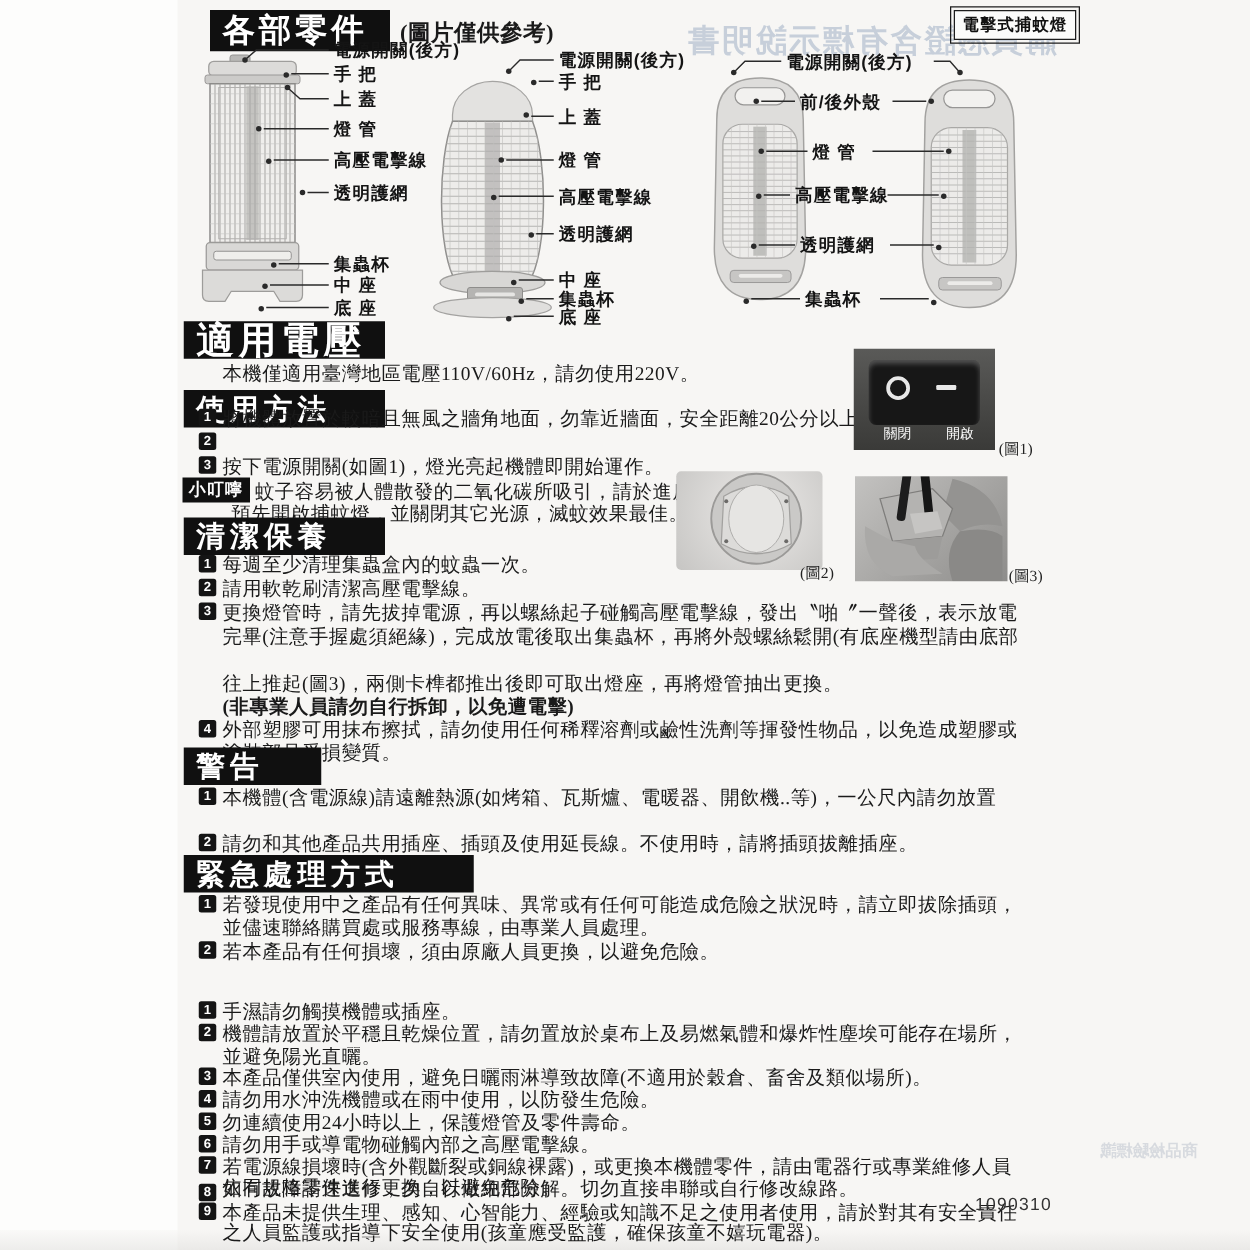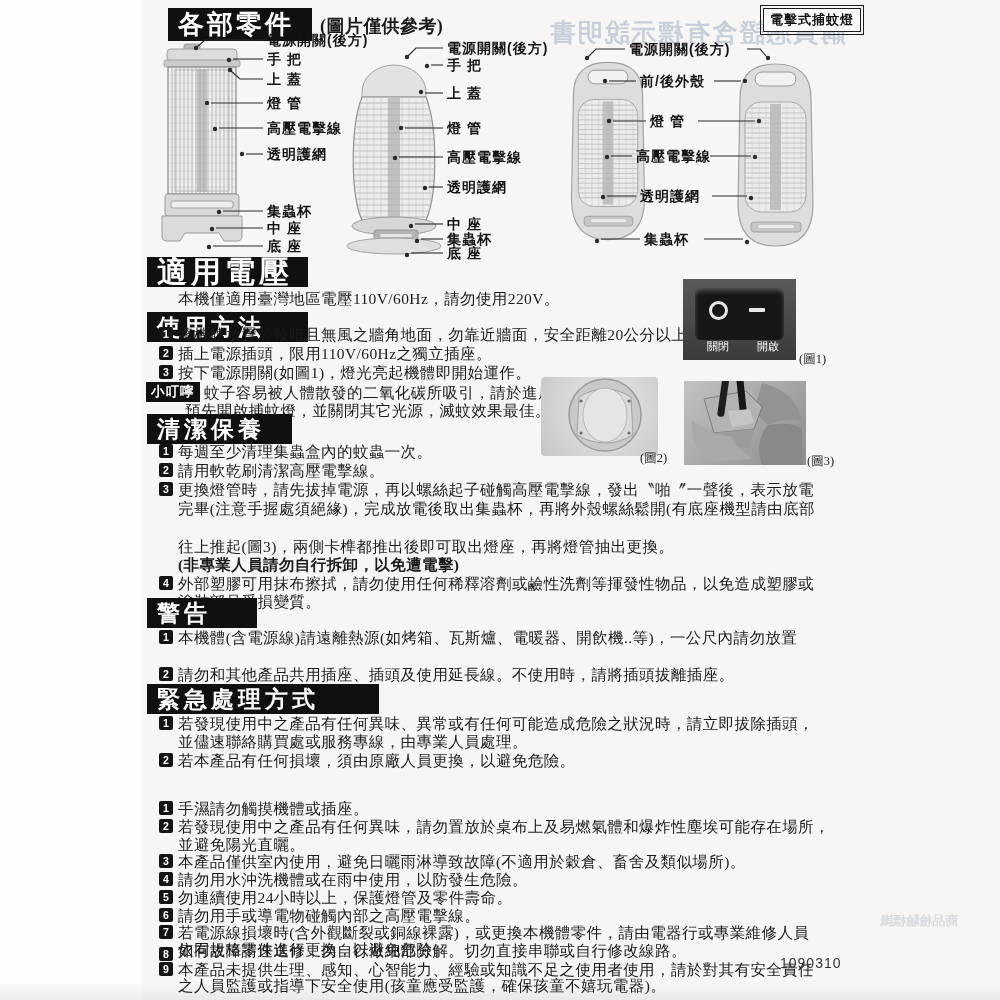--- a/index.html
+++ b/index.html
@@ -294,21 +294,20 @@
   <div class="plabel" style="left:640px;top:188px;">透明護網</div>
   <div class="plabel" style="left:644px;top:231px;">集蟲杯</div>
 
   <div class="hdr" style="left:147px;top:257px;width:161px;height:30px;font-size:30px;">適用電壓</div>
   <div class="ln" style="left:178px;top:289px;">本機僅適用臺灣地區電壓110V/60Hz，請勿使用220V。</div>
 
   <div class="hdr" style="left:147px;top:312px;width:161px;height:30px;font-size:23px;">使用方法</div>
   <div class="mk" style="left:159px;top:327px;">1</div>
   <div class="ln" style="left:178px;top:325px;">將機體放置於較暗且無風之牆角地面，勿靠近牆面，安全距離20公分以上。</div>
   <div class="mk" style="left:159px;top:346px;">2</div>
-  <div class="ln" style="left:178px;top:344px;">插上電源插頭，限用110V/60Hz之獨立插座。</div>
   <div class="mk" style="left:159px;top:365px;">3</div>
   <div class="ln" style="left:178px;top:363px;">按下電源開關(如圖1)，燈光亮起機體即開始運作。</div>
   <div class="tiplabel" style="left:146px;top:382px;">小叮嚀</div>
   <div class="ln" style="left:204px;top:383px;">蚊子容易被人體散發的二氧化碳所吸引，請於進房前，</div>
   <div class="ln" style="left:185px;top:401px;">預先開啟捕蚊燈，並關閉其它光源，滅蚊效果最佳。</div>
 
   <div class="photo" style="left:683px;top:279px;width:113px;height:81px;background:linear-gradient(#5a5a58,#3a3a38);">
     <div style="position:absolute;left:12px;top:9px;width:89px;height:52px;background:#171717;
                 border-radius:6px;box-shadow:inset 0 3px 4px rgba(255,255,255,0.25);"></div>
     <div style="position:absolute;left:26px;top:22px;width:13px;height:13px;border:3.5px solid #e8e8e8;border-radius:50%;"></div>
@@ -339,21 +338,21 @@
       <path d="M30,52 L70,48 L66,66 L34,68 Z" fill="#9d9c9a"></path>
       <path d="M8,40 Q6,70 30,80 L70,78 Q50,66 48,56 L30,52 Z" fill="#aaa9a7"></path>
       <path d="M84,44 Q108,40 118,48 L118,84 L78,84 Q70,60 84,44 Z" fill="#8a8987"></path>
       <rect x="36" y="-6" width="7" height="42" rx="3" fill="#1d1d1d" transform="rotate(8 40 14)"></rect>
       <rect x="54" y="-8" width="7" height="44" rx="3" fill="#161616" transform="rotate(-6 58 14)"></rect>
       <path d="M44,30 L66,28 L70,42 L48,46 Z" fill="#c6c5c3" stroke="#83" stroke-width="0"></path>
     </svg>
   </div>
   <div class="figcap" style="left:807px;top:453px;">(圖3)</div>
 
-  <div class="hdr" style="left:147px;top:414px;width:145px;height:30px;font-size:23px;">清潔保養</div>
+  <div class="hdr" style="left:147px;top:414px;width:161px;height:30px;font-size:23px;">清潔保養</div>
   <div class="mk" style="left:159px;top:444px;">1</div>
   <div class="ln" style="left:178px;top:442px;">每週至少清理集蟲盒內的蚊蟲一次。</div>
   <div class="mk" style="left:159px;top:463px;">2</div>
   <div class="ln" style="left:178px;top:461px;">請用軟乾刷清潔高壓電擊線。</div>
   <div class="mk" style="left:159px;top:482px;">3</div>
   <div class="ln" style="left:178px;top:480px;">更換燈管時，請先拔掉電源，再以螺絲起子碰觸高壓電擊線，發出〝啪〞一聲後，表示放電</div>
   <div class="ln" style="left:178px;top:499px;">完畢(注意手握處須絕緣)，完成放電後取出集蟲杯，再將外殼螺絲鬆開(有底座機型請由底部</div>
   <div class="ln" style="left:178px;top:537px;">往上推起(圖3)，兩側卡榫都推出後即可取出燈座，再將燈管抽出更換。</div>
   <div class="ln bold" style="left:178px;top:555px;">(非專業人員請勿自行拆卸，以免遭電擊)</div>
   <div class="mk" style="left:159px;top:576px;">4</div>
@@ -369,21 +368,21 @@
   <div class="hdr" style="left:147px;top:684px;width:232px;height:30px;font-size:23px;">緊急處理方式</div>
   <div class="mk" style="left:159px;top:716px;">1</div>
   <div class="ln" style="left:178px;top:714px;">若發現使用中之產品有任何異味、異常或有任何可能造成危險之狀況時，請立即拔除插頭，</div>
   <div class="ln" style="left:178px;top:732px;">並儘速聯絡購買處或服務專線，由專業人員處理。</div>
   <div class="mk" style="left:159px;top:753px;">2</div>
   <div class="ln" style="left:178px;top:751px;">若本產品有任何損壞，須由原廠人員更換，以避免危險。</div>
 
   <div class="mk" style="left:159px;top:801px;">1</div>
   <div class="ln" style="left:178px;top:799px;">手濕請勿觸摸機體或插座。</div>
   <div class="mk" style="left:159px;top:819px;">2</div>
-  <div class="ln" style="left:178px;top:817px;">若發現使用中之產品有任何異味，請勿置放於桌布上及易燃氣體和爆炸性塵埃可能存在場所，</div>
+  <div class="ln" style="left:178px;top:817px;">機體請放置於平穩且乾燥位置，請勿置放於桌布上及易燃氣體和爆炸性塵埃可能存在場所，</div>
   <div class="ln" style="left:178px;top:835px;">並避免陽光直曬。</div>
   <div class="mk" style="left:159px;top:854px;">3</div>
   <div class="ln" style="left:178px;top:852px;">本產品僅供室內使用，避免日曬雨淋導致故障(不適用於穀倉、畜舍及類似場所)。</div>
   <div class="mk" style="left:159px;top:872px;">4</div>
   <div class="ln" style="left:178px;top:870px;">請勿用水沖洗機體或在雨中使用，以防發生危險。</div>
   <div class="mk" style="left:159px;top:890px;">5</div>
   <div class="ln" style="left:178px;top:888px;">勿連續使用24小時以上，保護燈管及零件壽命。</div>
   <div class="mk" style="left:159px;top:908px;">6</div>
   <div class="ln" style="left:178px;top:906px;">請勿用手或導電物碰觸內部之高壓電擊線。</div>
   <div class="mk" style="left:159px;top:925px;">7</div>

